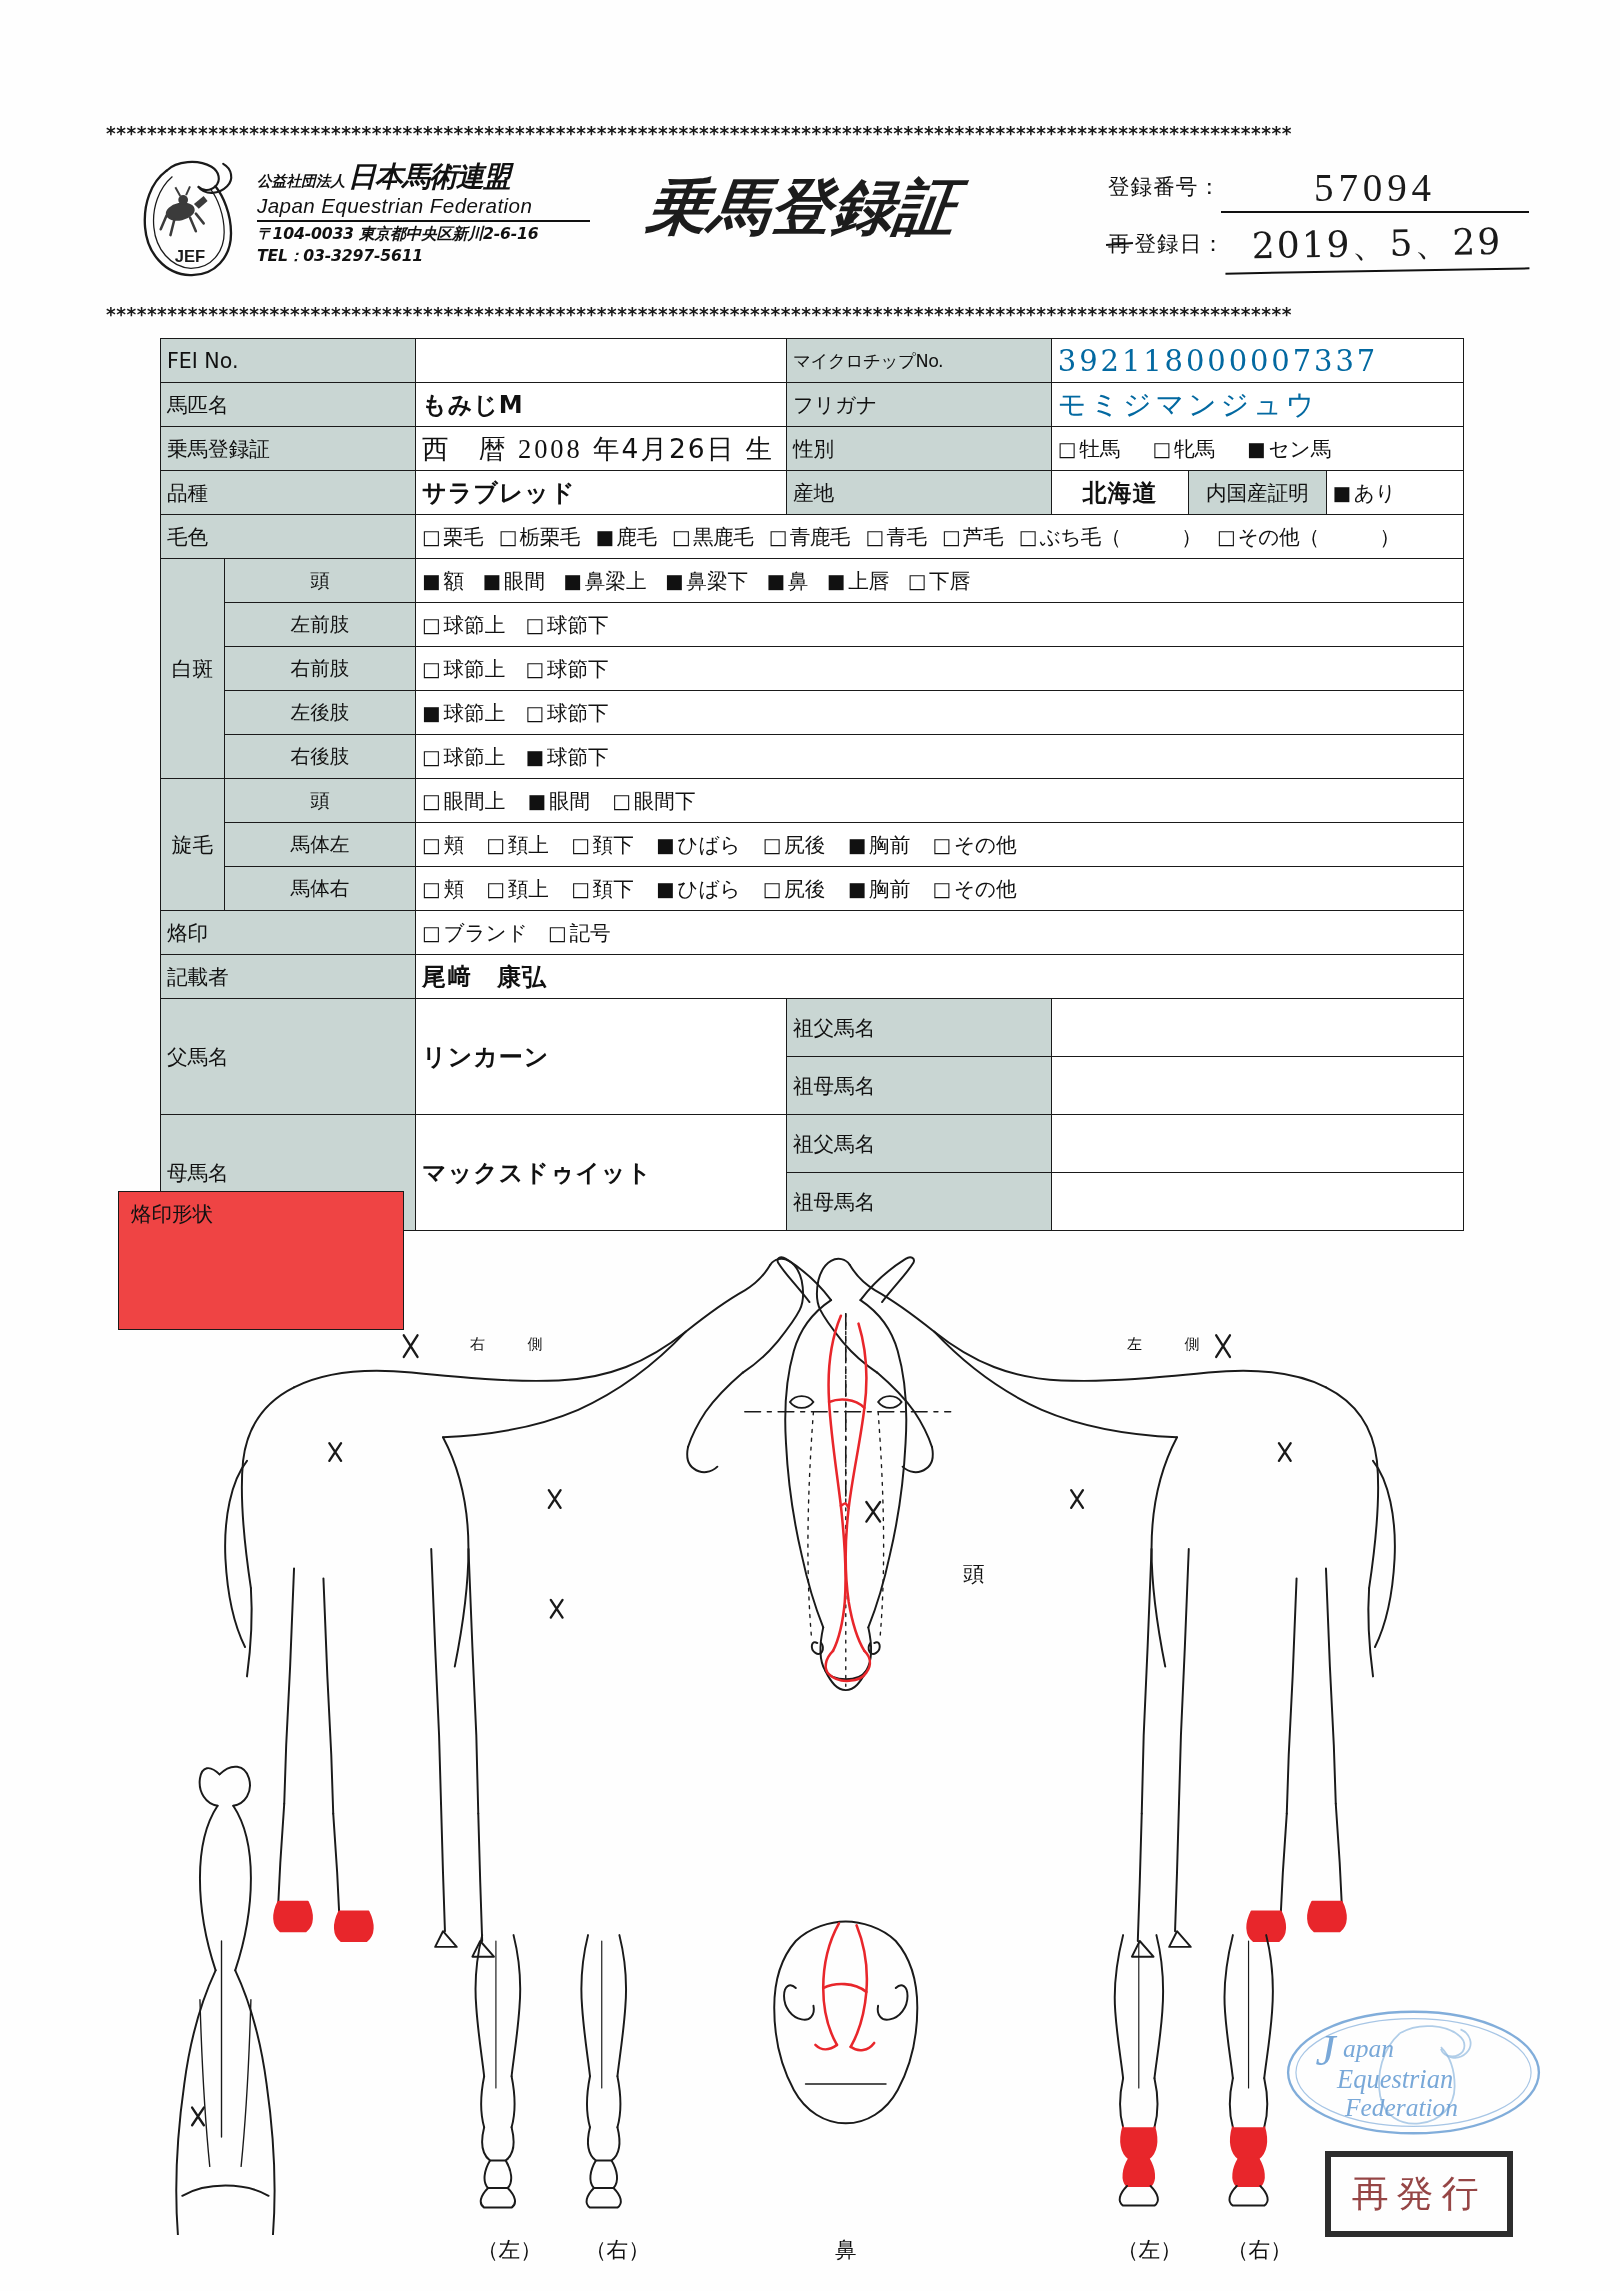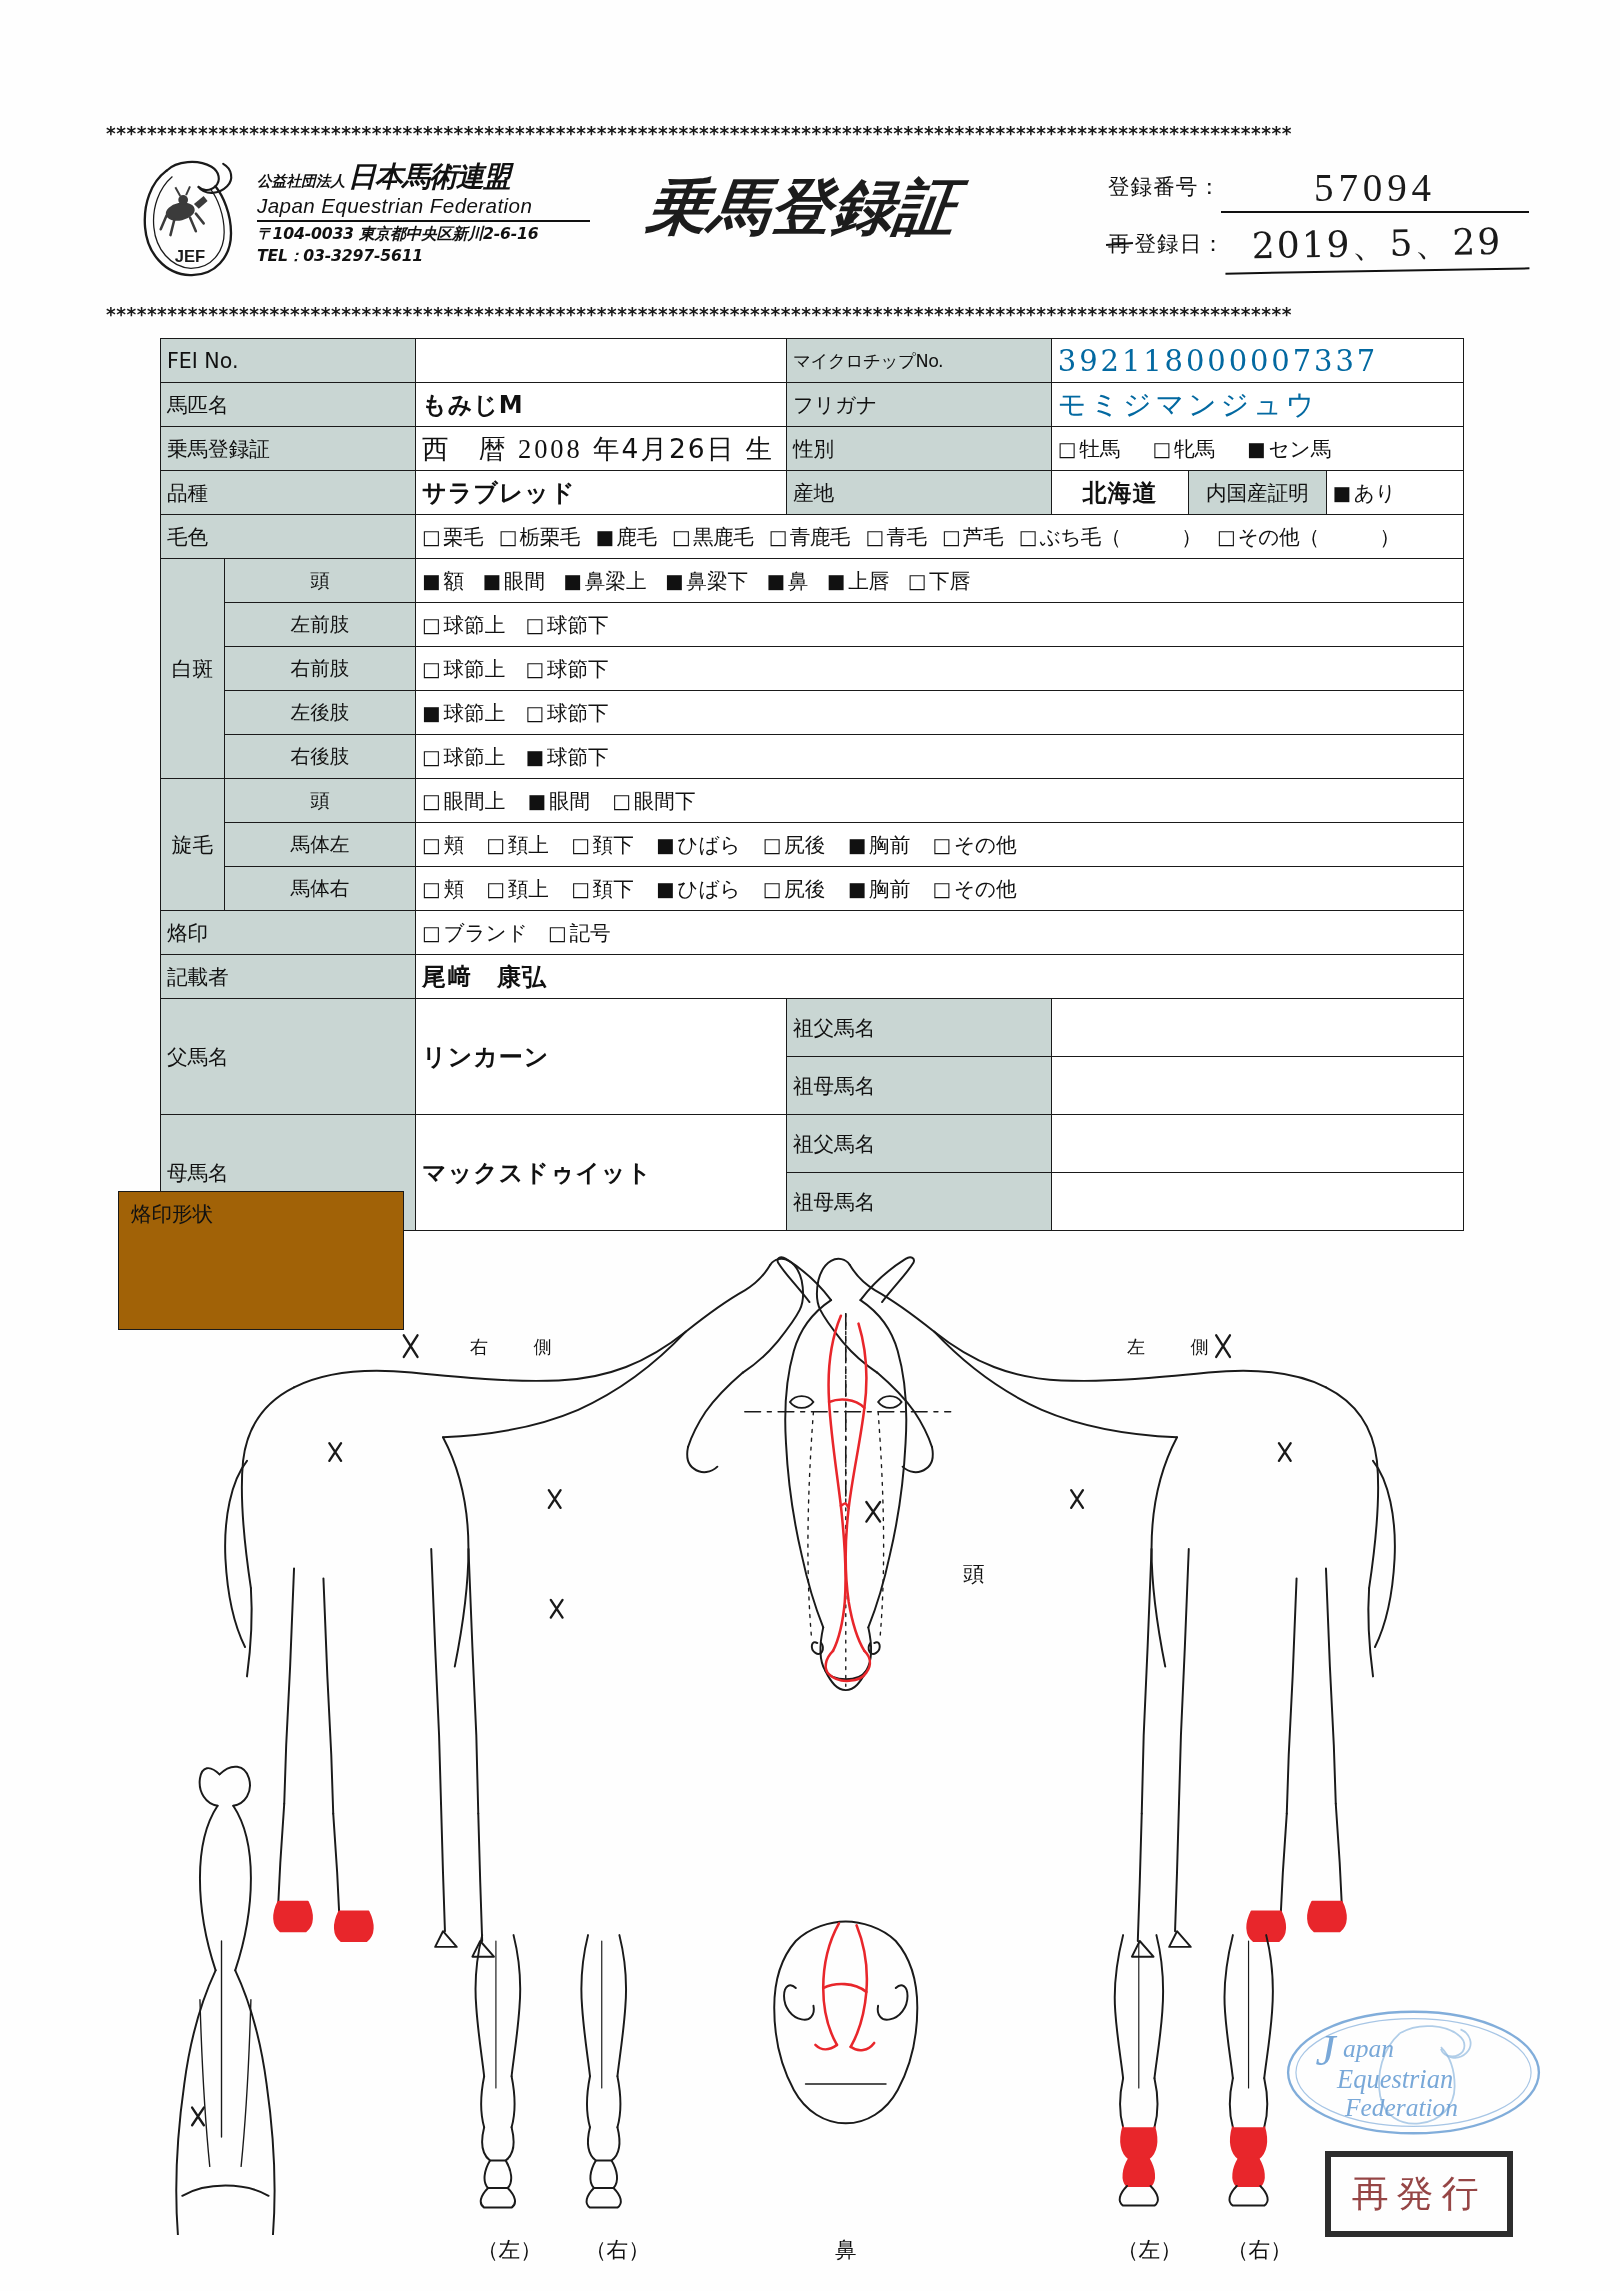--- a/index.html
+++ b/index.html
@@ -149,31 +149,31 @@
   .limbrow .ck { margin-right: 13.7px; }
   .subhdr {
     background: #c9d6d3; text-align: center; white-space: nowrap; font-size: 19.6px;
   }
 
   
   #brand-shape-box {
     position: absolute; left: 118px; top: 1191px;
     width: 284px; height: 137px;
     border: 1.5px solid #1a1a1a;
-    background: #a16207;
+    background: #ef4444;
   }
   #brand-shape-label {
     position: absolute; left: 11.8px; top: 7.8px;
     font-size: 20.6px;
   }
 
   
   #diagram { position: absolute; left: 0; top: 1255px; width: 1620px; height: 980px; }
   .dlabel {
-    position: absolute; font-size: 18px; letter-spacing: 13.7px; white-space: nowrap;
+    position: absolute; font-size: 15px; letter-spacing: 13.7px; white-space: nowrap;
   }
   .dlabel.small { font-size: 21.6px; letter-spacing: 0; }
 
   
   #jef-stamp {
     position: absolute; left: 1282px; top: 2000px;
     width: 263px; height: 145px;
   }
   #reissue-stamp {
     position: absolute; left: 1325px; top: 2151px;

